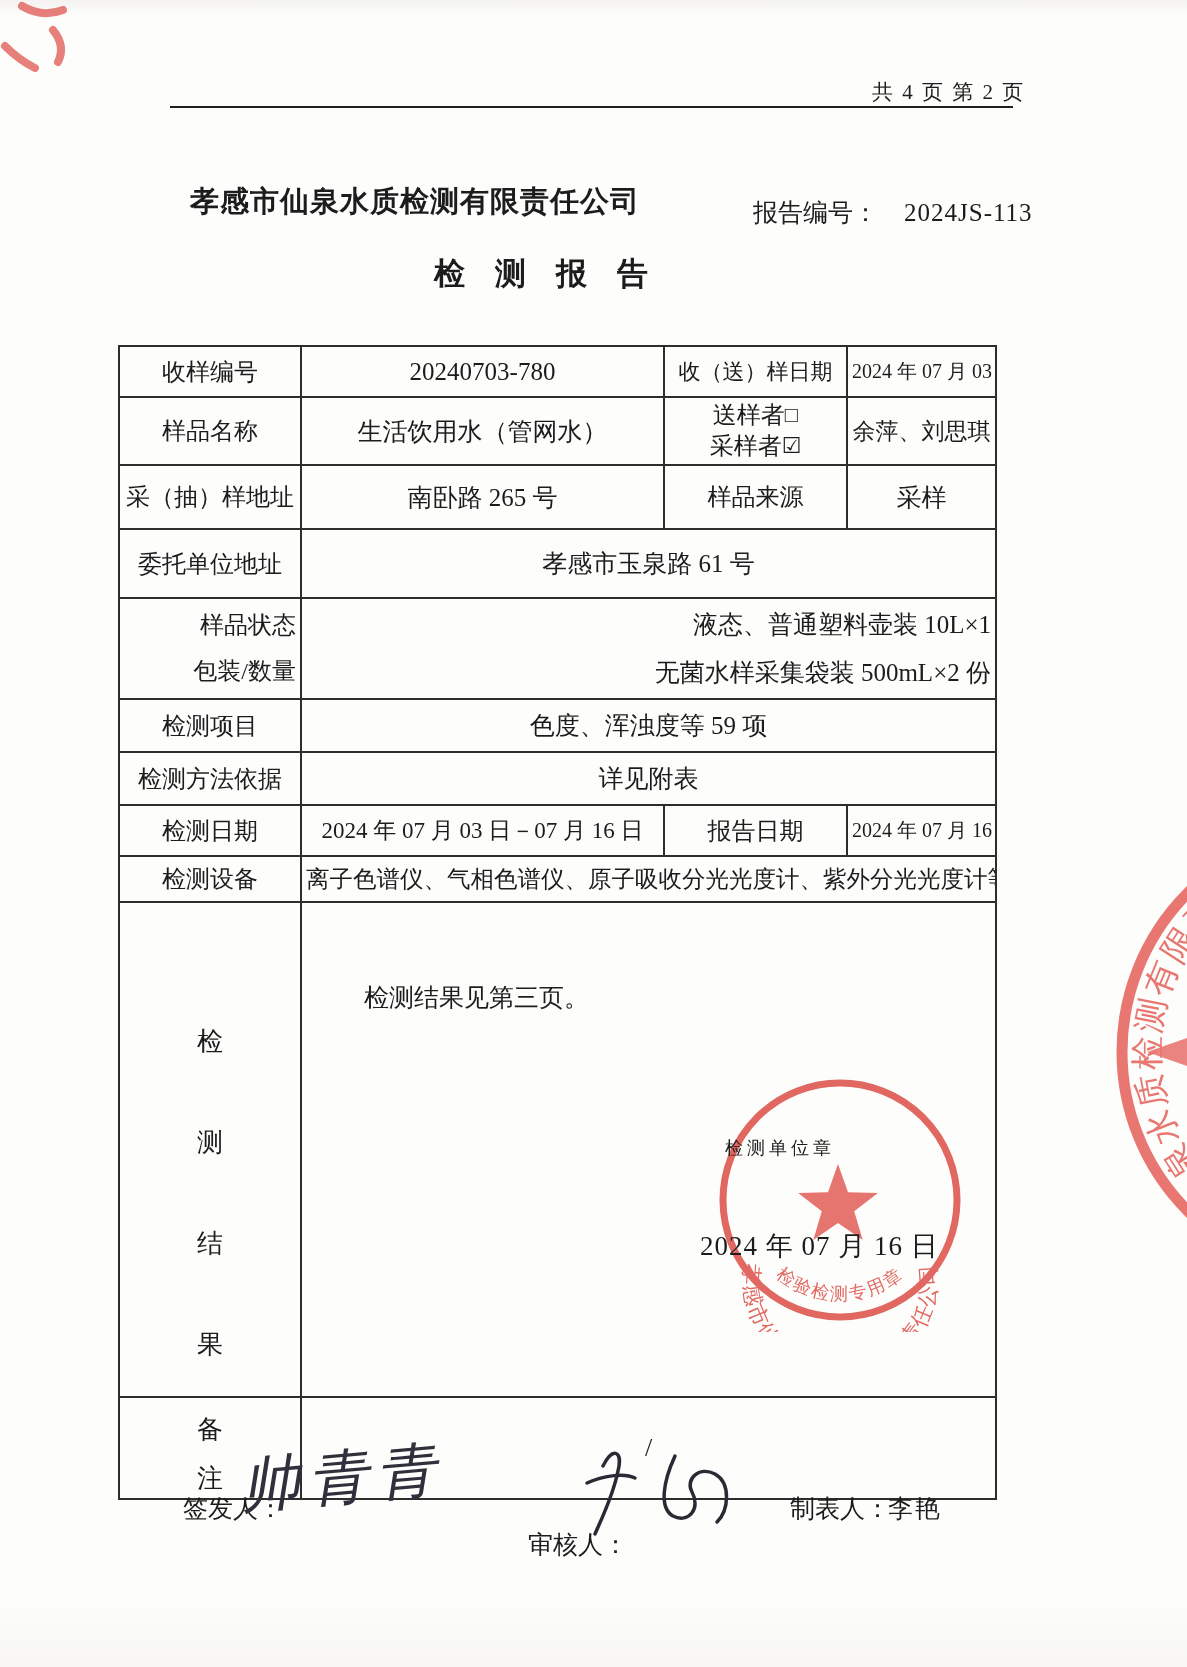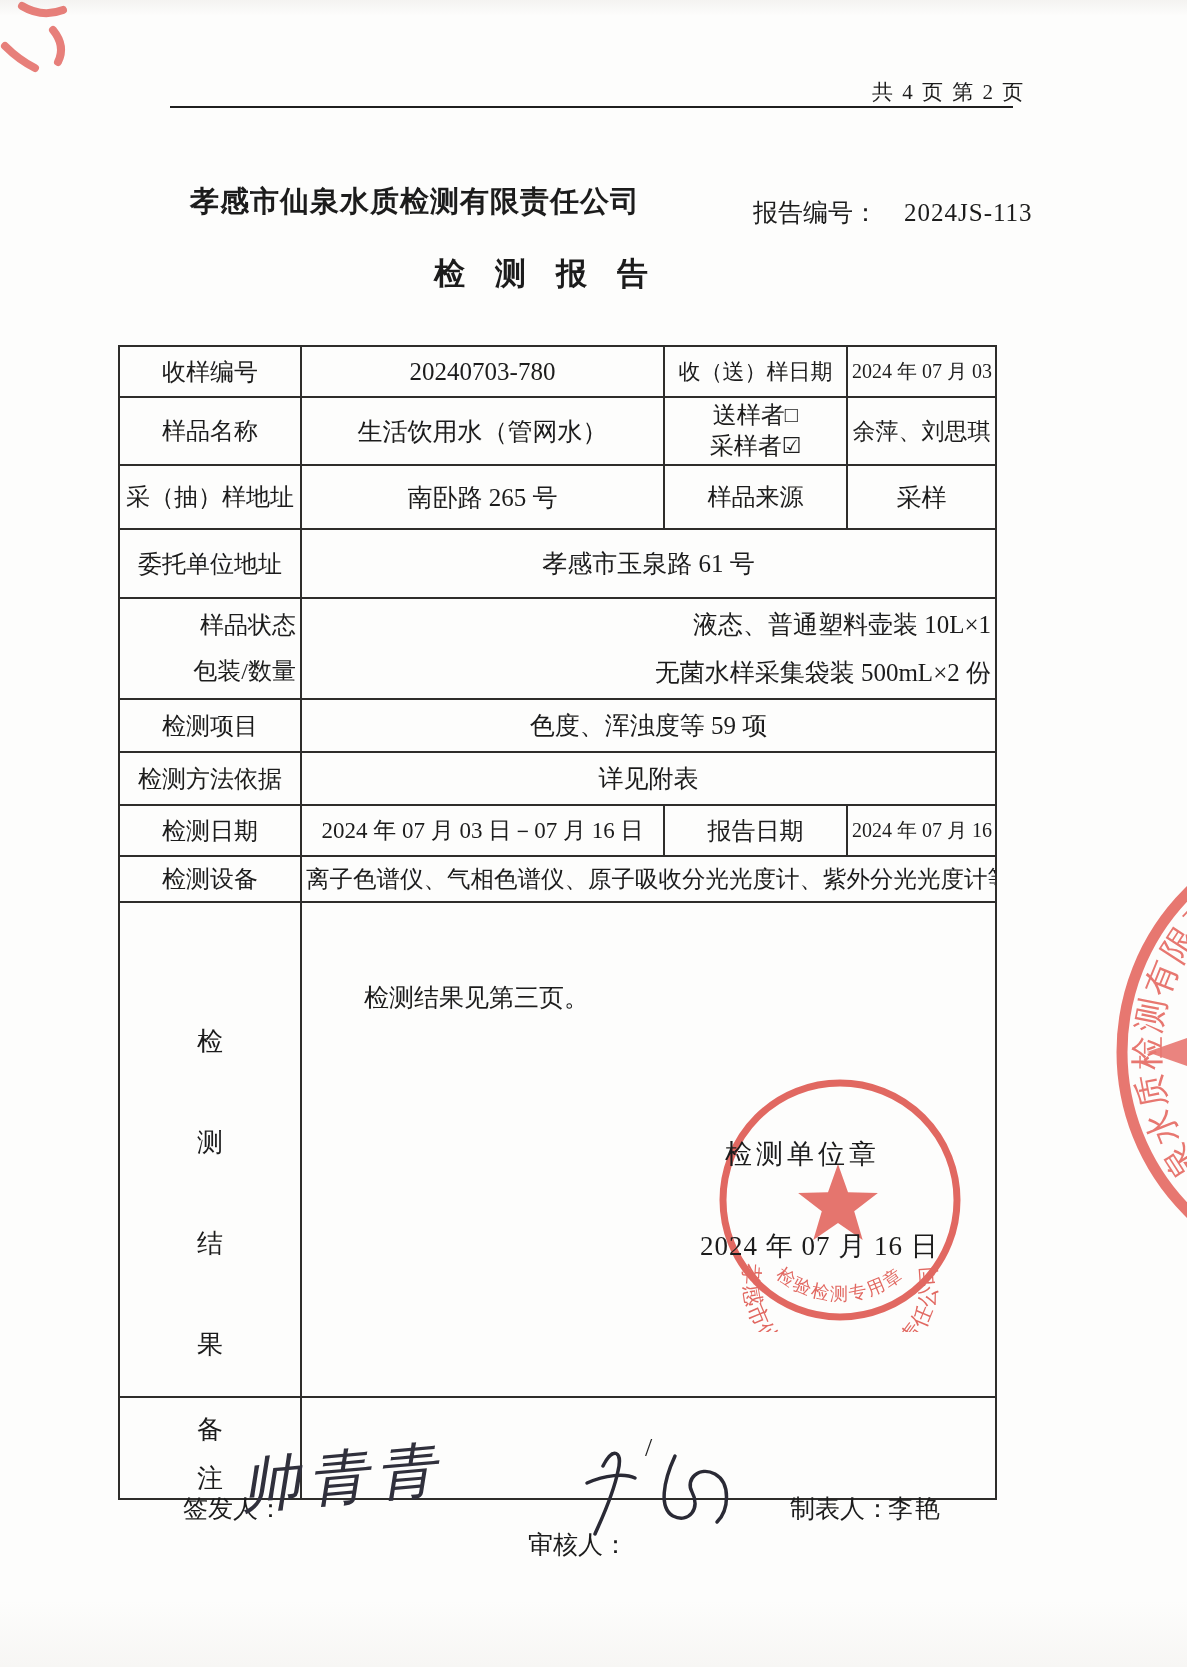--- a/index.html
+++ b/index.html
@@ -35,21 +35,21 @@
   .equip{ text-align:left;font-size:23.5px;padding-left:10px;white-space:nowrap;}
   .result-cell{vertical-align:top;text-align:left;position:relative;}
   .result-note{position:absolute;left:14px;top:78px;font-size:25px;margin-left:48px;}
   .vlabel{display:flex;flex-direction:column;align-items:center;justify-content:flex-start;height:100%;box-sizing:border-box;}
   .vlabel span{font-size:26px;display:block;}
   .vlabel-result{padding-top:86px;gap:66px;}
   .vlabel-remark{padding-top:12px;gap:14px;}
   .remark-val{font-size:26px;}
   
   .stamp-svg{left:712px;top:1072px;}
-  .stamp-label{left:725px;top:1136px;font-size:27px;letter-spacing:4px;z-index:5;}
+  .stamp-label{left:725px;top:1136px;font-size:18px;letter-spacing:4px;z-index:5;}
   .stamp-date{left:700px;top:1228px;font-size:27px;letter-spacing:1px;z-index:5;}
   .edge-stamp{left:1085px;top:840px;}
   .corner-marks{left:0;top:0;}
   
   .footer-label{font-size:25px;top:1492px;}
   .issuer-label{left:183px;}
   .reviewer-label{left:528px;margin-top:36px;}
   .preparer-label{left:790px;}
   .preparer-name{left:888px;top:1492px;font-size:25px;letter-spacing:2px;}
   .issuer-sig{

